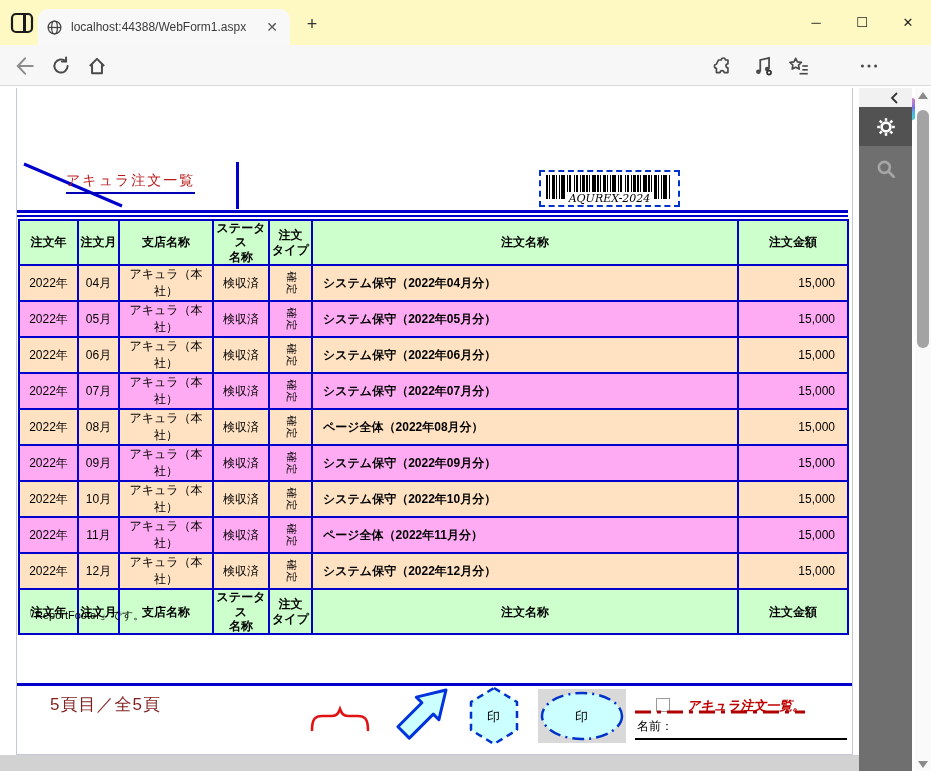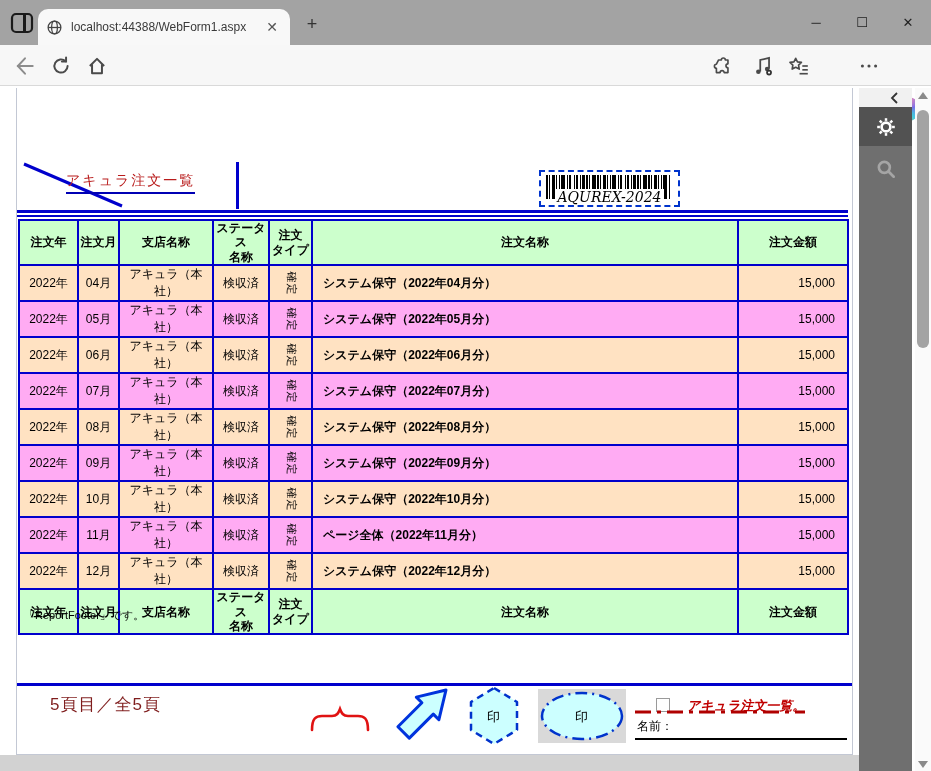--- a/index.html
+++ b/index.html
@@ -2,21 +2,21 @@
 <html><head>
 <meta charset="utf-8">
 <style>
   html,body{margin:0;padding:0;}
   body{font-family:"Liberation Sans","DejaVu Sans",sans-serif;}
   .stage{position:relative;width:931px;height:771px;overflow:hidden;background:#ffffff;}
   .abs{position:absolute;}
   svg{display:block;}
 
   
-  .titlebar{position:absolute;left:0;top:0;width:931px;height:57px;background:#a3a3a3;}
+  .titlebar{position:absolute;left:0;top:0;width:931px;height:57px;background:#fef9c3;}
   .ws-btn{position:absolute;left:10px;top:12px;width:24px;height:22px;cursor:pointer;}
   .tab{position:absolute;left:38px;top:9px;width:252px;height:36px;background:#f8f8f8;border-radius:10px 10px 0 0;display:flex;align-items:center;padding:0 8px;box-sizing:border-box;}
   .tab-title{font-size:12px;color:#3a3a3a;margin-left:8px;white-space:nowrap;overflow:hidden;flex:1;}
   .tab-close{color:#555;font-size:14px;padding:0 4px;cursor:pointer;}
   .newtab{position:absolute;left:300px;top:14px;font-size:18px;color:#333;cursor:pointer;width:24px;text-align:center;}
   .winbtn{position:absolute;top:12px;width:40px;height:22px;text-align:center;font-size:13px;color:#222;line-height:22px;cursor:pointer;}
   .navbar{position:absolute;left:0;top:45px;width:931px;height:41px;background:#f7f7f7;border-bottom:1px solid #d9d9d9;box-sizing:border-box;}
   .nav-ic{position:absolute;top:10px;width:22px;height:22px;cursor:pointer;}
   .urlbar{position:absolute;left:120px;top:50px;width:572px;height:31px;background:#ffffff;border:1px solid #d8d8d8;border-radius:16px;display:flex;align-items:center;padding:0 10px;box-sizing:border-box;}
   .url-text{font-size:13px;color:#1f1f1f;margin-left:8px;flex:1;white-space:nowrap;overflow:hidden;}
@@ -39,21 +39,21 @@
   .sp-search{width:53px;height:46px;display:flex;align-items:center;justify-content:center;cursor:pointer;}
   .sb-track{position:absolute;left:915px;top:88px;width:16px;height:683px;background:#fafafa;}
   .sb-thumb{position:absolute;left:917px;top:110px;width:12px;height:238px;background:#a3a3a3;border-radius:6px;cursor:pointer;}
 
   
   .page{position:absolute;left:16px;top:88px;width:837px;height:667px;background:#fff;border-left:1px solid #c3c8d4;border-right:1px solid #c3c8d4;border-bottom:1px solid #c3c8d4;box-sizing:border-box;}
   .bottom-strip{position:absolute;left:0;top:755px;width:859px;height:16px;background:#d2d2d2;}
   .rpt-title{position:absolute;left:66px;top:172px;font-size:14px;color:#b91c1c;letter-spacing:2px;border-bottom:2px solid #0000b4;padding-bottom:2px;}
   .vline{position:absolute;left:236px;top:162px;width:3px;height:47px;background:#0000cc;}
   .barcode-box{position:absolute;left:539px;top:170px;width:141px;height:37px;border:2px dashed #0033cc;background:#fff;box-sizing:border-box;}
-  .barcode-label{position:absolute;left:50%;transform:translateX(-50%);bottom:0px;font-family:"DejaVu Serif",serif;font-style:italic;font-size:14px;background:#fff;padding:0 3px;white-space:nowrap;}
+  .barcode-label{position:absolute;left:50%;transform:translateX(-50%);bottom:0px;font-family:"DejaVu Serif",serif;font-style:italic;font-size:11px;background:#fff;padding:0 3px;white-space:nowrap;}
   .logo-box{position:absolute;left:694px;top:172px;width:142px;height:35px;border:2px solid #4950c8;outline:1px solid #9aa0e0;background:#fff;display:flex;align-items:center;justify-content:center;}
   .logo-text{font-size:24px;font-weight:bold;color:#2b9ad8;letter-spacing:1px;}
   .dbl-rule{position:absolute;left:17px;top:210px;width:831px;height:2px;border-top:3px solid #0000cc;border-bottom:2px solid #0000cc;background:#fff;}
 
   table.orders{position:absolute;left:18px;top:219px;border-collapse:collapse;table-layout:fixed;width:829px;}
   .orders th,.orders td{border:2px solid #0000cc;padding:0;font-size:12px;color:#000;text-align:center;overflow:hidden;}
   .orders thead th,.orders tfoot th{background:#ccffcc;font-weight:bold;white-space:pre-line;line-height:1.2;height:32px;}
   .orders tbody td{height:33px;}
   .orders tbody tr:nth-child(odd) td{background:#ffe2c2;}
   .orders tbody tr:nth-child(even) td{background:#ffabf3;}
@@ -389,21 +389,21 @@
           <td class="c-type"><span class="rot">確定</span></td>
           <td class="c-name">システム保守（2022年07月分）</td>
           <td class="c-amount">15,000</td>
         </tr>
         <tr>
           <td class="c-year">2022年</td>
           <td class="c-month">08月</td>
           <td class="c-branch">アキュラ（本社）</td>
           <td class="c-status">検収済</td>
           <td class="c-type"><span class="rot">確定</span></td>
-          <td class="c-name">システム保守（2022年08月分）</td>
+          <td class="c-name">ページ全体（2022年08月分）</td>
           <td class="c-amount">15,000</td>
         </tr>
         <tr>
           <td class="c-year">2022年</td>
           <td class="c-month">09月</td>
           <td class="c-branch">アキュラ（本社）</td>
           <td class="c-status">検収済</td>
           <td class="c-type"><span class="rot">確定</span></td>
           <td class="c-name">システム保守（2022年09月分）</td>
           <td class="c-amount">15,000</td>

